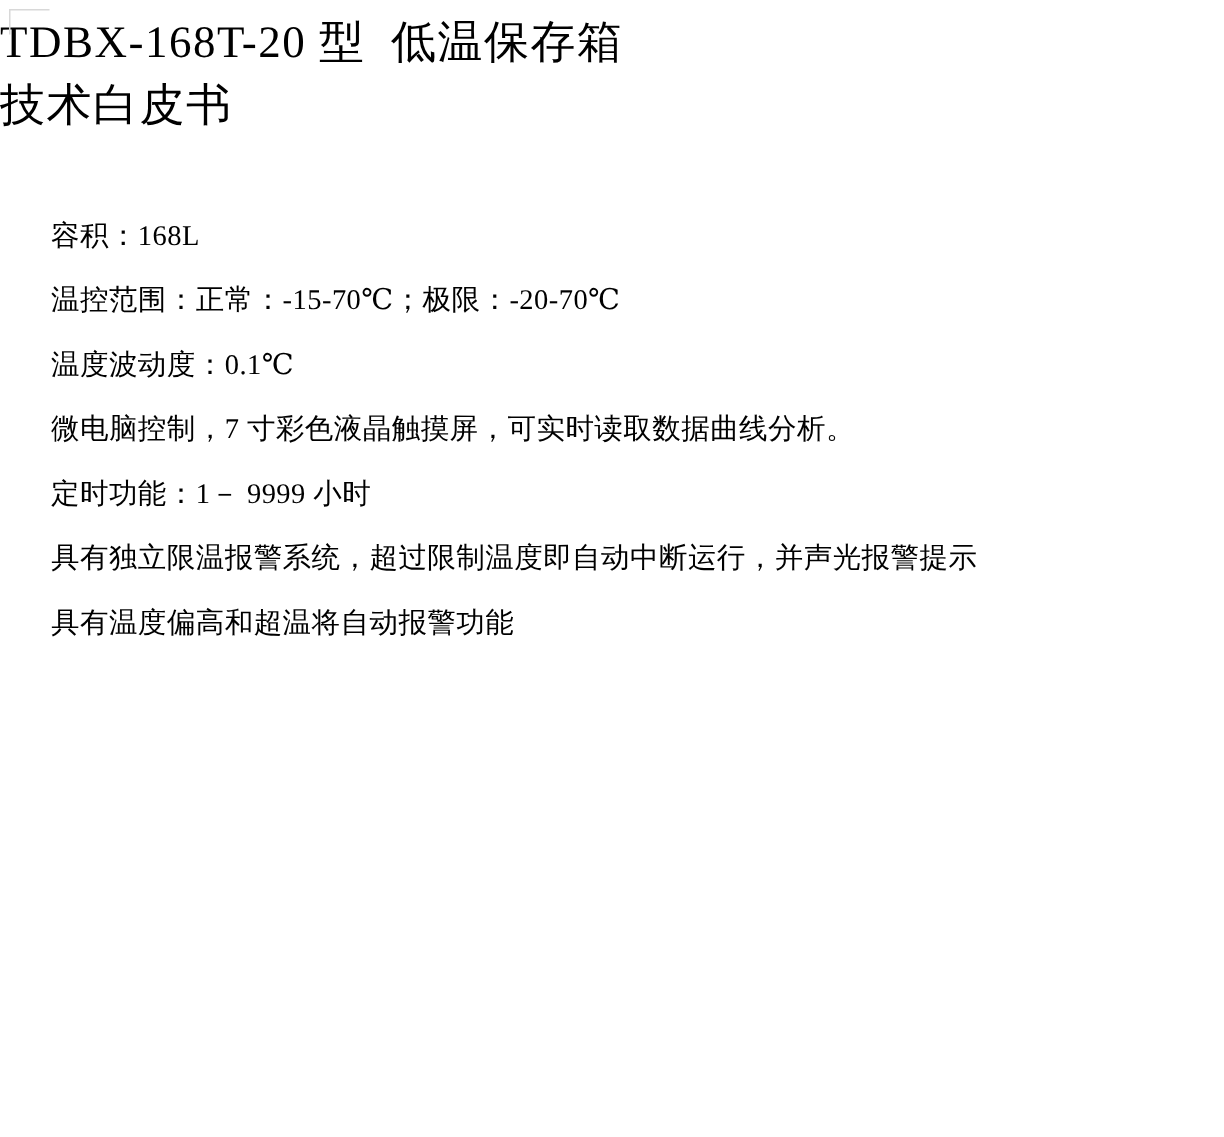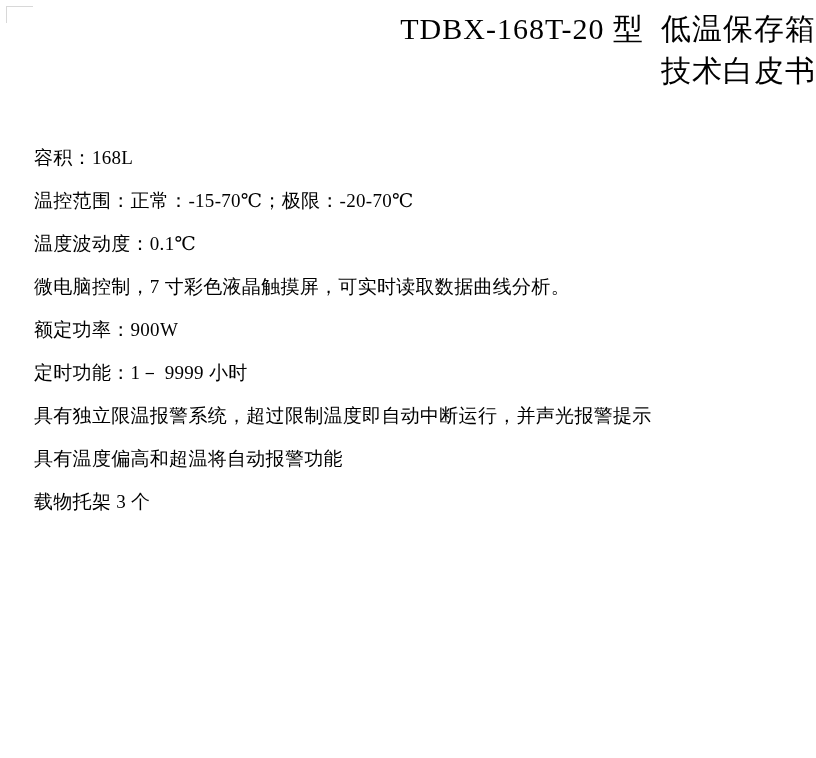--- a/index.html
+++ b/index.html
@@ -24,21 +24,21 @@
     position: absolute;
     top: 6px;
     left: 6px;
     width: 26px;
     height: 16px;
     border-top: 1px solid #d8d8d8;
     border-left: 1px solid #d8d8d8;
   }
   .title-block {
     padding-top: 8px;
-    text-align: right;
+    text-align: left;
   }
   .title-line {
     font-size: 30px;
     line-height: 42px;
     letter-spacing: 1px;
     white-space: pre;
   }
   .body-block {
     margin-top: 44px;
     padding-left: 34px;
@@ -61,20 +61,18 @@
   <div class="title-block">
     <div class="title-line">TDBX-168T-20 型  低温保存箱</div>
     <div class="title-line">技术白皮书</div>
   </div>
 
   <div class="body-block">
     <div class="spec-line">容积：168L</div>
     <div class="spec-line">温控范围：正常：-15-70℃；极限：-20-70℃</div>
     <div class="spec-line">温度波动度：0.1℃</div>
     <div class="spec-line">微电脑控制，7 寸彩色液晶触摸屏，可实时读取数据曲线分析。</div>
-    <div class="spec-line">额定功率：900W</div>
     <div class="spec-line">定时功能：1－ 9999 小时</div>
     <div class="spec-line">具有独立限温报警系统，超过限制温度即自动中断运行，并声光报警提示</div>
     <div class="spec-line">具有温度偏高和超温将自动报警功能</div>
-    <div class="spec-line">载物托架 3 个</div>
   </div>
 
 </div>
 
 </body></html>

